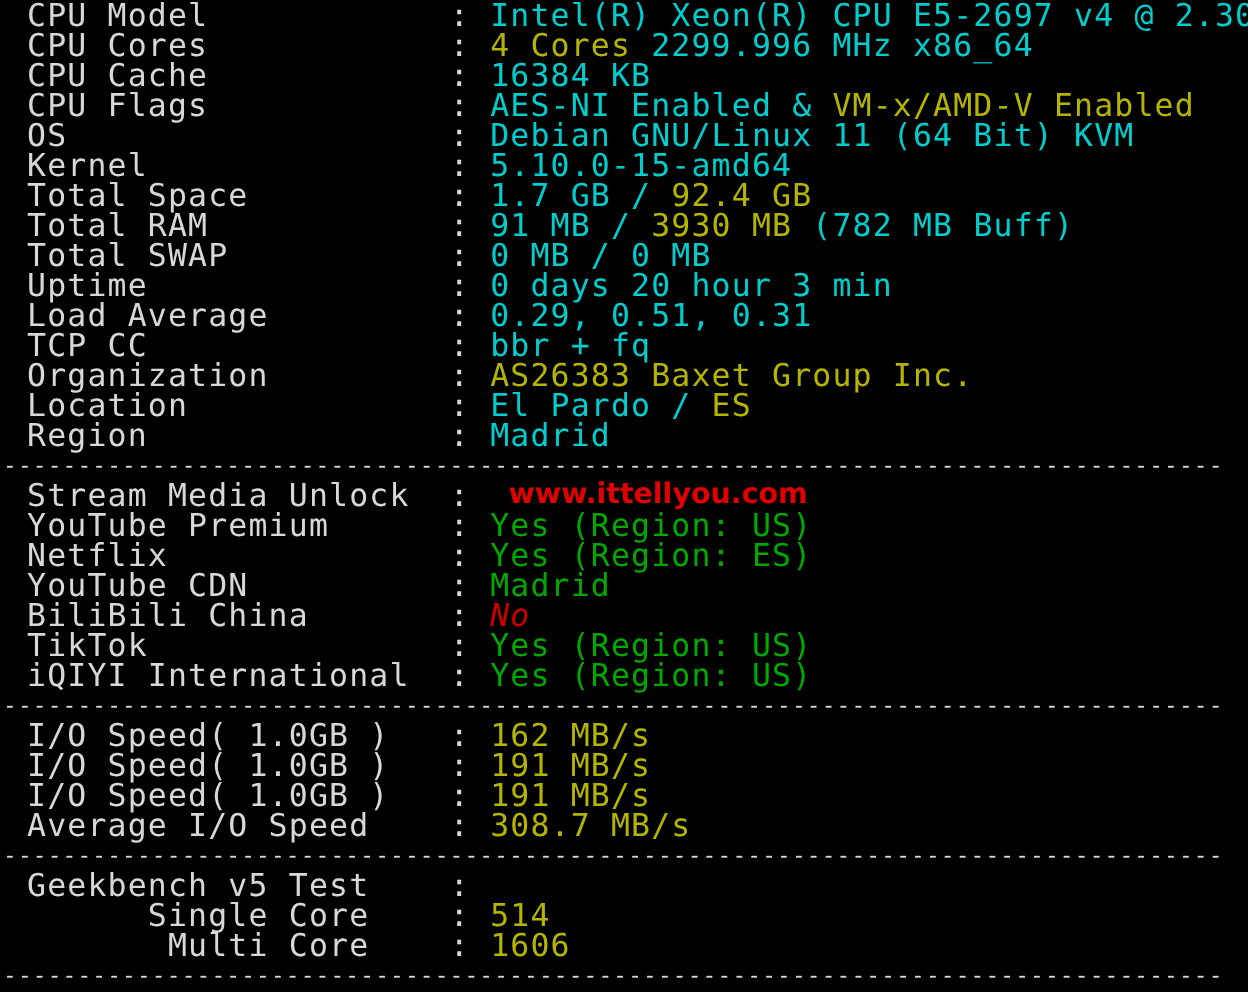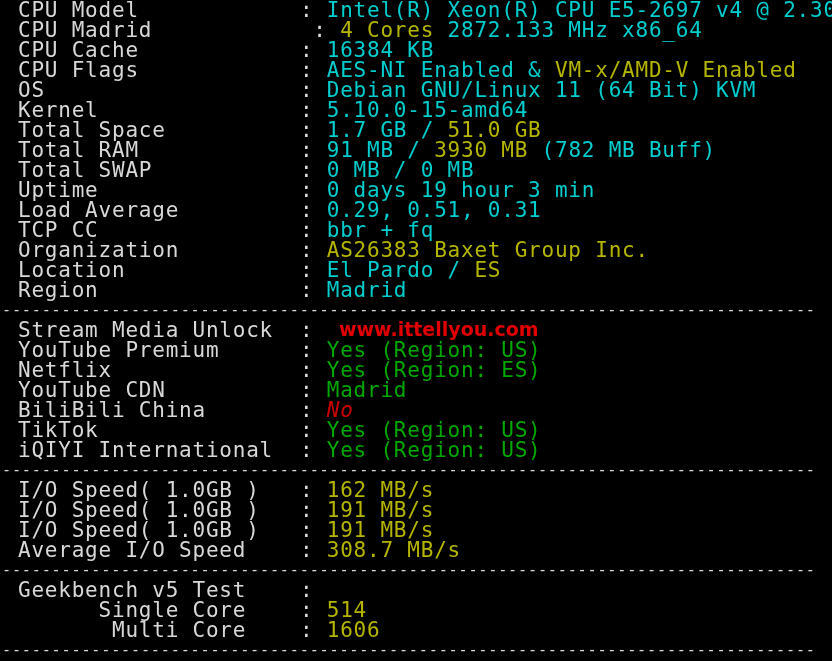--- a/index.html
+++ b/index.html
@@ -63,29 +63,29 @@
 </style>
 </head>
 <body>
 
 <div id="terminal">
 
   <div class="watermark">www.ittellyou.com</div>
 
   <div id="sec-system">
       <div class="line"><span class="label">CPU Model            </span><span class="colon">:</span><span class="cyan"> Intel(R) Xeon(R) CPU E5-2697 v4 @ 2.30GHz</span></div>
-      <div class="line"><span class="label">CPU Madrid            </span><span class="colon">:</span><span class="yellow"> 4 Cores </span><span class="cyan">2872.133 MHz x86_64</span></div>
+      <div class="line"><span class="label">CPU Cores            </span><span class="colon">:</span><span class="yellow"> 4 Cores </span><span class="cyan">2299.996 MHz x86_64</span></div>
       <div class="line"><span class="label">CPU Cache            </span><span class="colon">:</span><span class="cyan"> 16384 KB</span></div>
       <div class="line"><span class="label">CPU Flags            </span><span class="colon">:</span><span class="cyan"> AES-NI Enabled &amp; </span><span class="yellow">VM-x/AMD-V Enabled</span></div>
       <div class="line"><span class="label">OS                   </span><span class="colon">:</span><span class="cyan"> Debian GNU/Linux 11 (64 Bit) KVM</span></div>
       <div class="line"><span class="label">Kernel               </span><span class="colon">:</span><span class="cyan"> 5.10.0-15-amd64</span></div>
-      <div class="line"><span class="label">Total Space          </span><span class="colon">:</span><span class="cyan"> 1.7 GB / </span><span class="yellow">51.0 GB</span></div>
+      <div class="line"><span class="label">Total Space          </span><span class="colon">:</span><span class="cyan"> 1.7 GB / </span><span class="yellow">92.4 GB</span></div>
       <div class="line"><span class="label">Total RAM            </span><span class="colon">:</span><span class="cyan"> 91 MB / </span><span class="yellow">3930 MB</span><span class="cyan"> (782 MB Buff)</span></div>
       <div class="line"><span class="label">Total SWAP           </span><span class="colon">:</span><span class="cyan"> 0 MB / 0 MB</span></div>
-      <div class="line"><span class="label">Uptime               </span><span class="colon">:</span><span class="cyan"> 0 days 19 hour 3 min</span></div>
+      <div class="line"><span class="label">Uptime               </span><span class="colon">:</span><span class="cyan"> 0 days 20 hour 3 min</span></div>
       <div class="line"><span class="label">Load Average         </span><span class="colon">:</span><span class="cyan"> 0.29, 0.51, 0.31</span></div>
       <div class="line"><span class="label">TCP CC               </span><span class="colon">:</span><span class="cyan"> bbr + fq</span></div>
       <div class="line"><span class="label">Organization         </span><span class="colon">:</span><span class="yellow"> AS26383 Baxet Group Inc.</span></div>
       <div class="line"><span class="label">Location             </span><span class="colon">:</span><span class="cyan"> El Pardo / </span><span class="yellow">ES</span></div>
       <div class="line"><span class="label">Region               </span><span class="colon">:</span><span class="cyan"> Madrid</span></div>
     </div>
 
   <div class="sep">----------------------------------------------------------------------------------</div>
 
   <div id="sec-stream">

